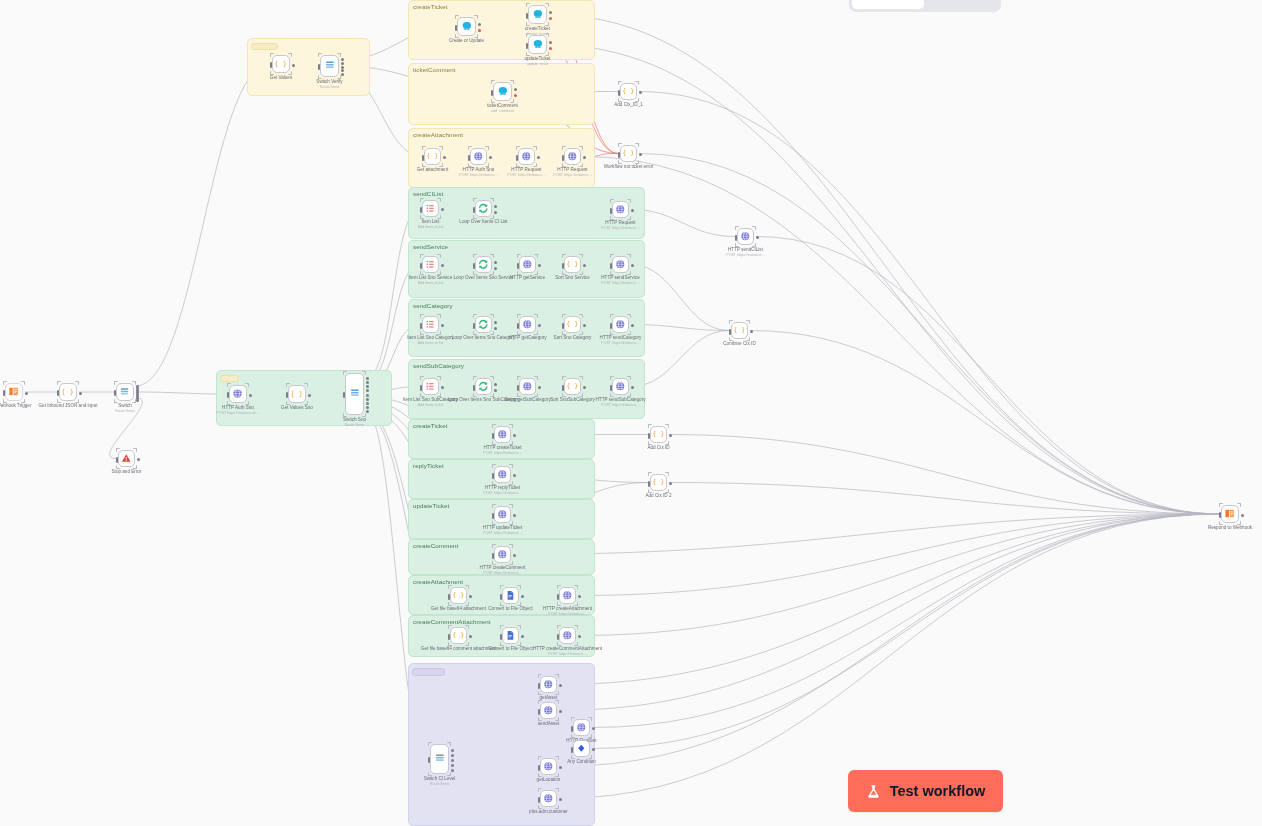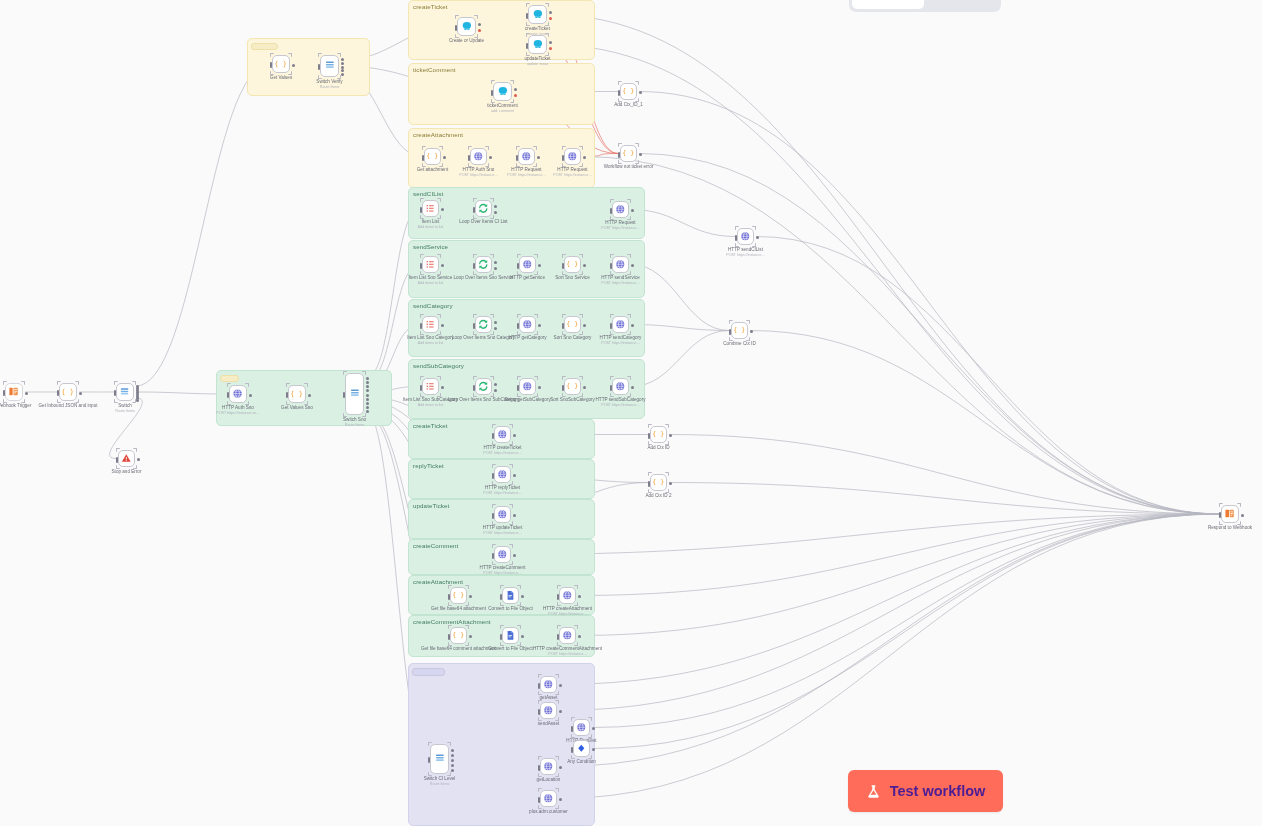--- a/index.html
+++ b/index.html
@@ -136,21 +136,21 @@
   #testbtn {
     position: absolute;
     left: 848px; top: 770px;
     width: 155px; height: 42px;
     background: #ff6d5a;
     border-radius: 6px;
     display: flex;
     align-items: center;
     justify-content: center;
     gap: 9px;
-    color: #4c1d95;
+    color: #0f172a;
     font-size: 14.5px;
     font-weight: bold;
     cursor: pointer;
     z-index: 40;
     box-shadow: 0 1px 2px rgba(0,0,0,0.08);
   }
 </style>
 </head>
 <body>
 

